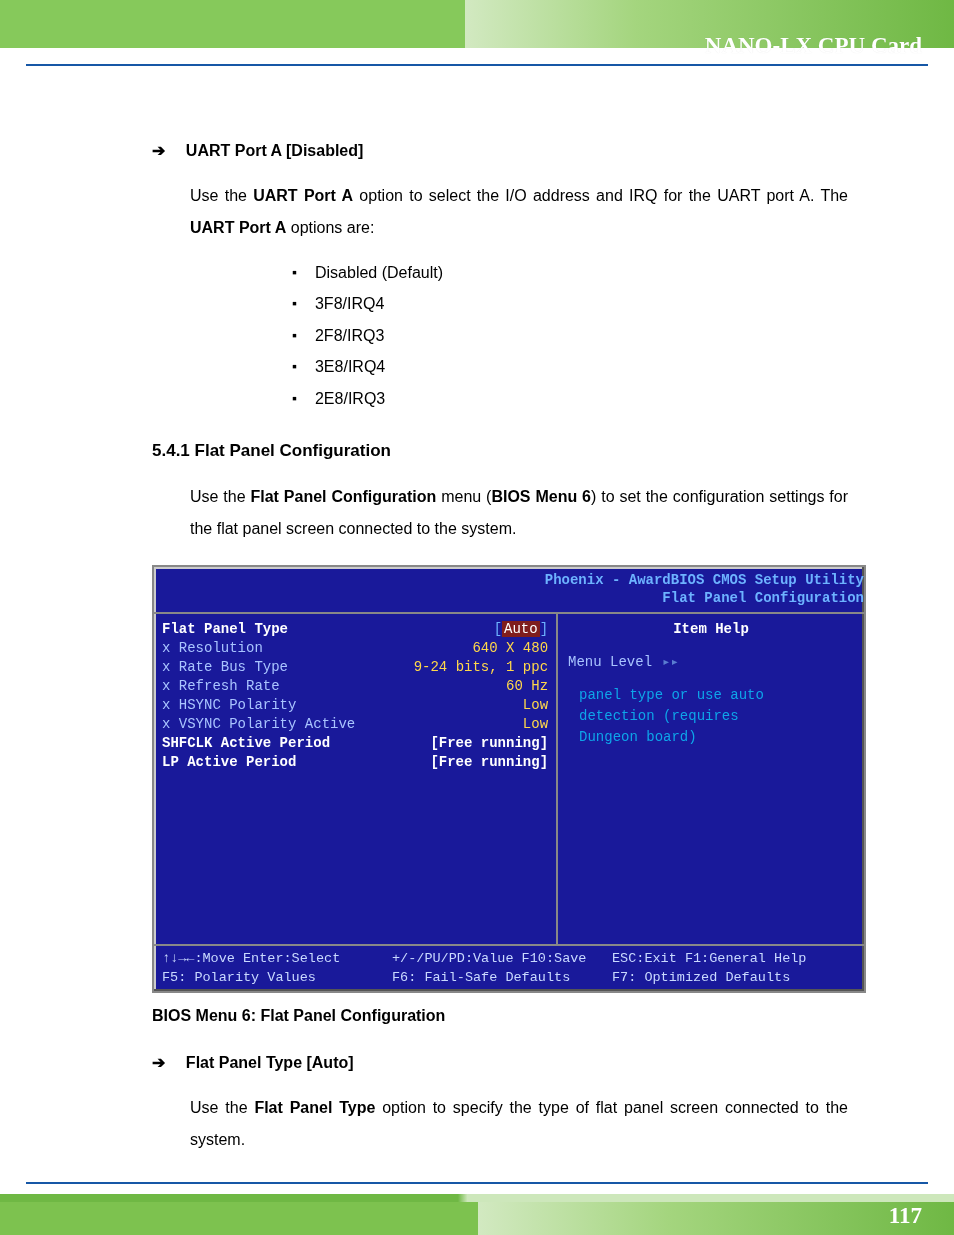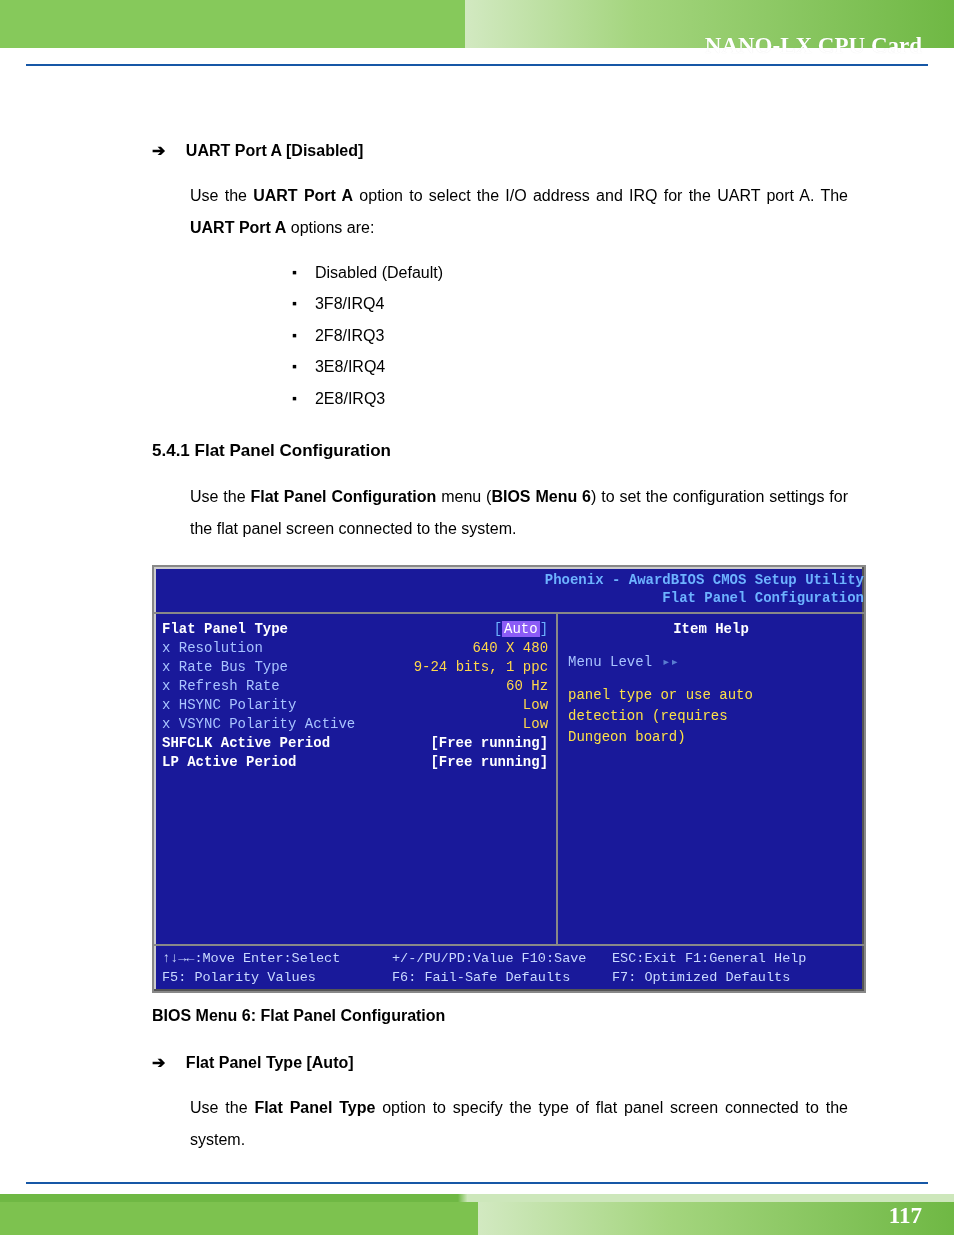--- a/index.html
+++ b/index.html
@@ -63,23 +63,23 @@
   .bios-title { text-align:right; padding:4px 0; color:#6db3ff; font-weight:bold; }
   .bios-body { display:flex; border-top:2px solid #888; border-bottom:2px solid #888; height:330px;}
   .bios-left { flex:1.35; padding:6px 8px; border-right:2px solid #888;}
   .bios-right{ flex:1; padding:6px 10px;}
   .bios-row { display:flex; }
   .bios-lbl { color:#a9c4ff; }
   .bios-lbl.white { color:#fff; font-weight:bold;}
   .bios-val { color:#6db3ff; margin-left:auto; padding-left:12px;}
   .bios-val.ylw { color:#ffd84a;}
   .bios-val.wht { color:#fff; font-weight:bold;}
-  .bios-sel { color:#fff; background:#8b5cf6; padding:0 2px;}
+  .bios-sel { color:#fff; background:#7f1d1d; padding:0 2px;}
   .bios-help-title{ text-align:center; color:#fff; font-weight:bold; margin-bottom:14px;}
-  .bios-help-line{ color:#fde047; margin:2px 0;}
+  .bios-help-line{ color:#0ea5e9; margin:2px 11px;}
   .bios-lvl{ color:#a9c4ff;}
   .bios-lvl .arrows{ color:#5a7dd1; margin-left:10px;}
   .bios-footer{ color:#c9d9ff; padding:4px 8px; font-size:13.5px; line-height:1.35;}
   .bios-footer .col{ display:inline-block;}
   .bios-footer .c1{width:230px;}
   .bios-footer .c2{width:220px;}
   .bios-footer .c3{width:220px;}
   
   
   .bot-blue { position:absolute; left:26px; right:26px; top:1182px; height:2px; background:#1657a6;}

